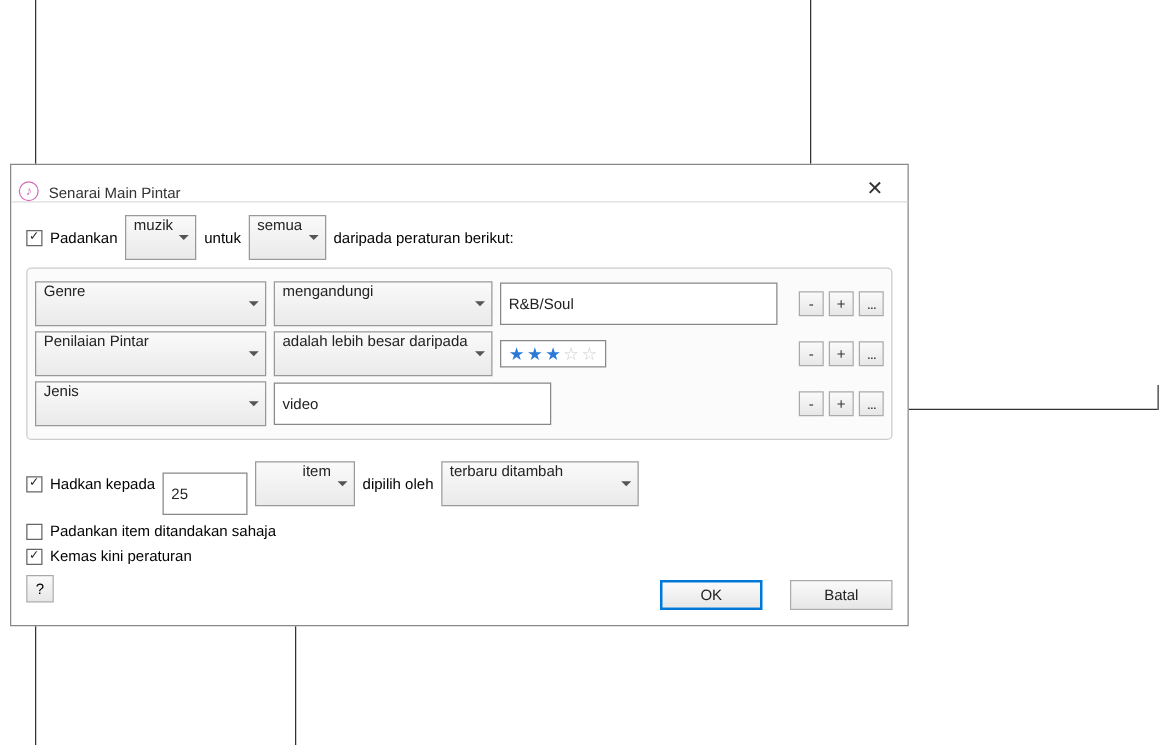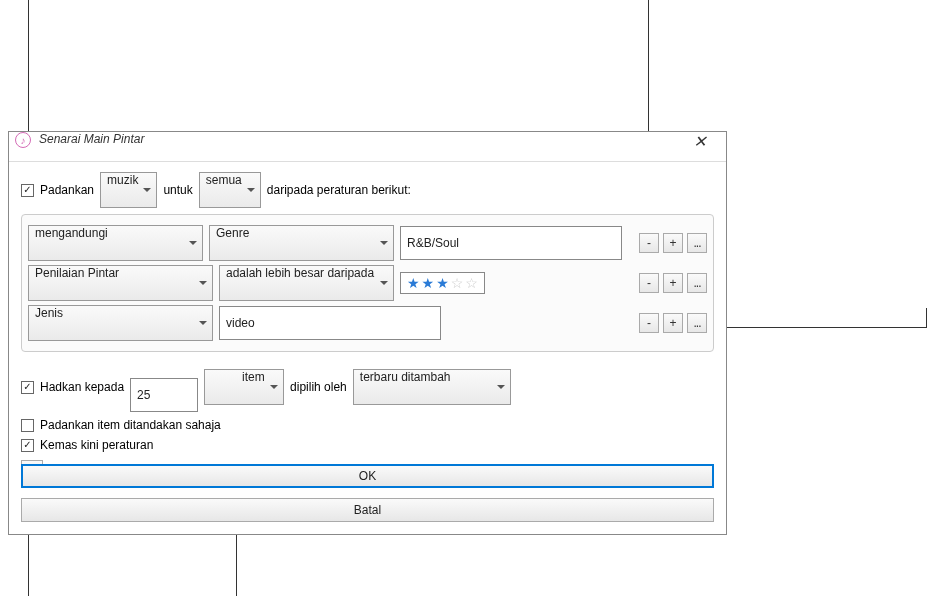--- a/index.html
+++ b/index.html
@@ -21,25 +21,24 @@
     position: absolute;
     left: 8px;
     top: 131px;
     width: 719px;
     border: 1px solid #888;
     background: #fff;
     z-index: 2;
   }
   .titlebar {
     display: flex;
-    align-items: flex-start;
+    align-items: flex-end;
     height: 30px;
     padding: 0 6px;
     border-bottom: 1px solid #ddd;
-    font-style: italic;
   }
   .titlebar .app-icon {
     width: 16px; height: 16px;
     border-radius: 50%;
     border: 1px solid #d46bb6;
     margin-right: 8px;
     position: relative;
     display: inline-flex; align-items: center; justify-content: center;
   }
   .titlebar .app-icon::after {
@@ -130,21 +129,21 @@
   .options .select.small { width: 80px; padding-left: 37px; }
   .options .select.med { width: 158px; }
   .help-btn {
     width: 22px; height: 22px;
     border: 1px solid #aaa;
     background: linear-gradient(#fafafa,#e7e7e7);
     display: inline-flex; align-items: center; justify-content: center;
     cursor: pointer;
     margin-top: 2px;
   }
-  .footer { display: flex; justify-content: flex-end; gap: 10px; margin-top: -24px; flex-direction: column; }
+  .footer { display: flex; justify-content: flex-end; gap: 22px; margin-top: -24px; }
   .btn {
     min-width: 82px; height: 24px;
     border: 1px solid #aaa;
     background: linear-gradient(#fafafa,#e7e7e7);
     display: inline-flex; align-items: center; justify-content: center;
     cursor: pointer;
     color: #222;
   }
   .btn.primary { border: 2px solid #0078d7; padding: 0 16px; }
 </style>
@@ -178,25 +177,25 @@
       <span>untuk</span>
       <span class="select">
           <span>semua</span>
         </span>
       <span>daripada peraturan berikut:</span>
     </div>
 
     <div class="rules">
 
       <div class="rule-row">
+        <span class="select field">
+            <span>Genre</span>
+          </span>
         <span class="select op">
             <span>mengandungi</span>
-          </span>
-        <span class="select field">
-            <span>Genre</span>
           </span>
         <span class="textinput val">
             <span>R&amp;B/Soul</span>
           </span>
         <div class="rowbtn-group">
           <span class="rowbtn">
               <span>-</span>
             </span>
           <span class="rowbtn">
               <span>+</span>

